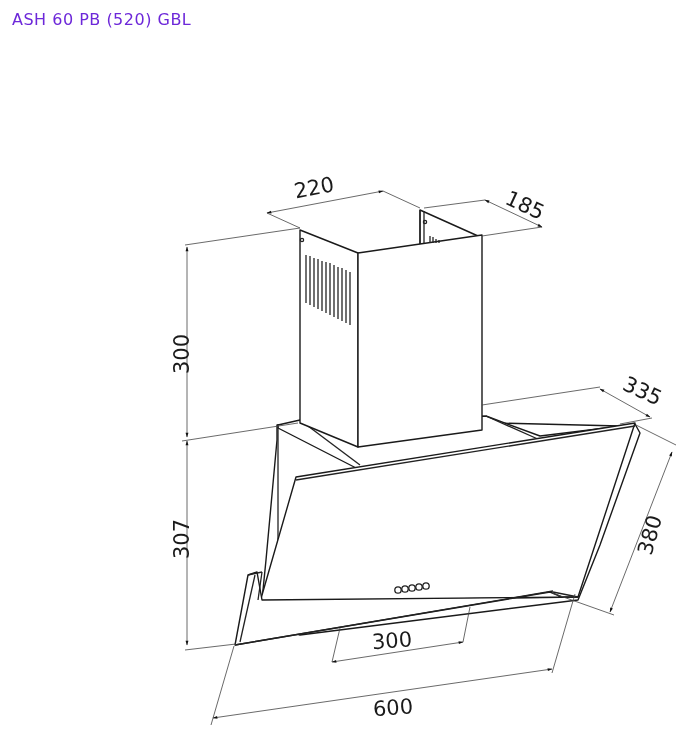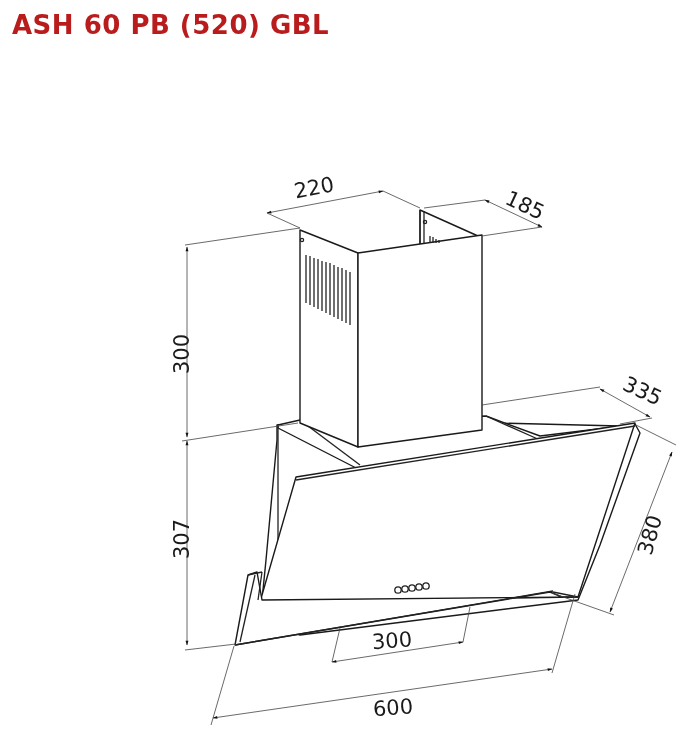--- a/index.html
+++ b/index.html
@@ -1,17 +1,17 @@
 <!DOCTYPE html>
 <html><head>
 <meta charset="utf-8">
 <style>
   html, body { margin:0; padding:0; background:#ffffff; }
   body { width:700px; height:741px; position:relative; overflow:hidden; font-family:"DejaVu Sans", sans-serif; }
-  .title { position:absolute; left:12px; top:10px; font-size:26px; color:#b91c1c; letter-spacing:0.5px; font-family:"DejaVu Sans", sans-serif;font-weight:bold; }
+  .title { position:absolute; left:12px; top:10px; font-size:16px; color:#6d28d9; letter-spacing:0.5px; font-family:"DejaVu Sans", sans-serif; }
   svg { position:absolute; left:0; top:0; }
   .dimtext { font-family:"DejaVu Sans", sans-serif; font-size:21px; fill:#1a1a1a; }
   .ln { stroke:#222; fill:none; stroke-width:1.3; }
   .thin { stroke:#444; fill:none; stroke-width:0.8; }
   .body { stroke:#1a1a1a; fill:#ffffff; stroke-width:1.4; stroke-linejoin:round; }
 </style>
 </head>
 <body>
 
 <div class="title">ASH 60 PB (520) GBL</div>

